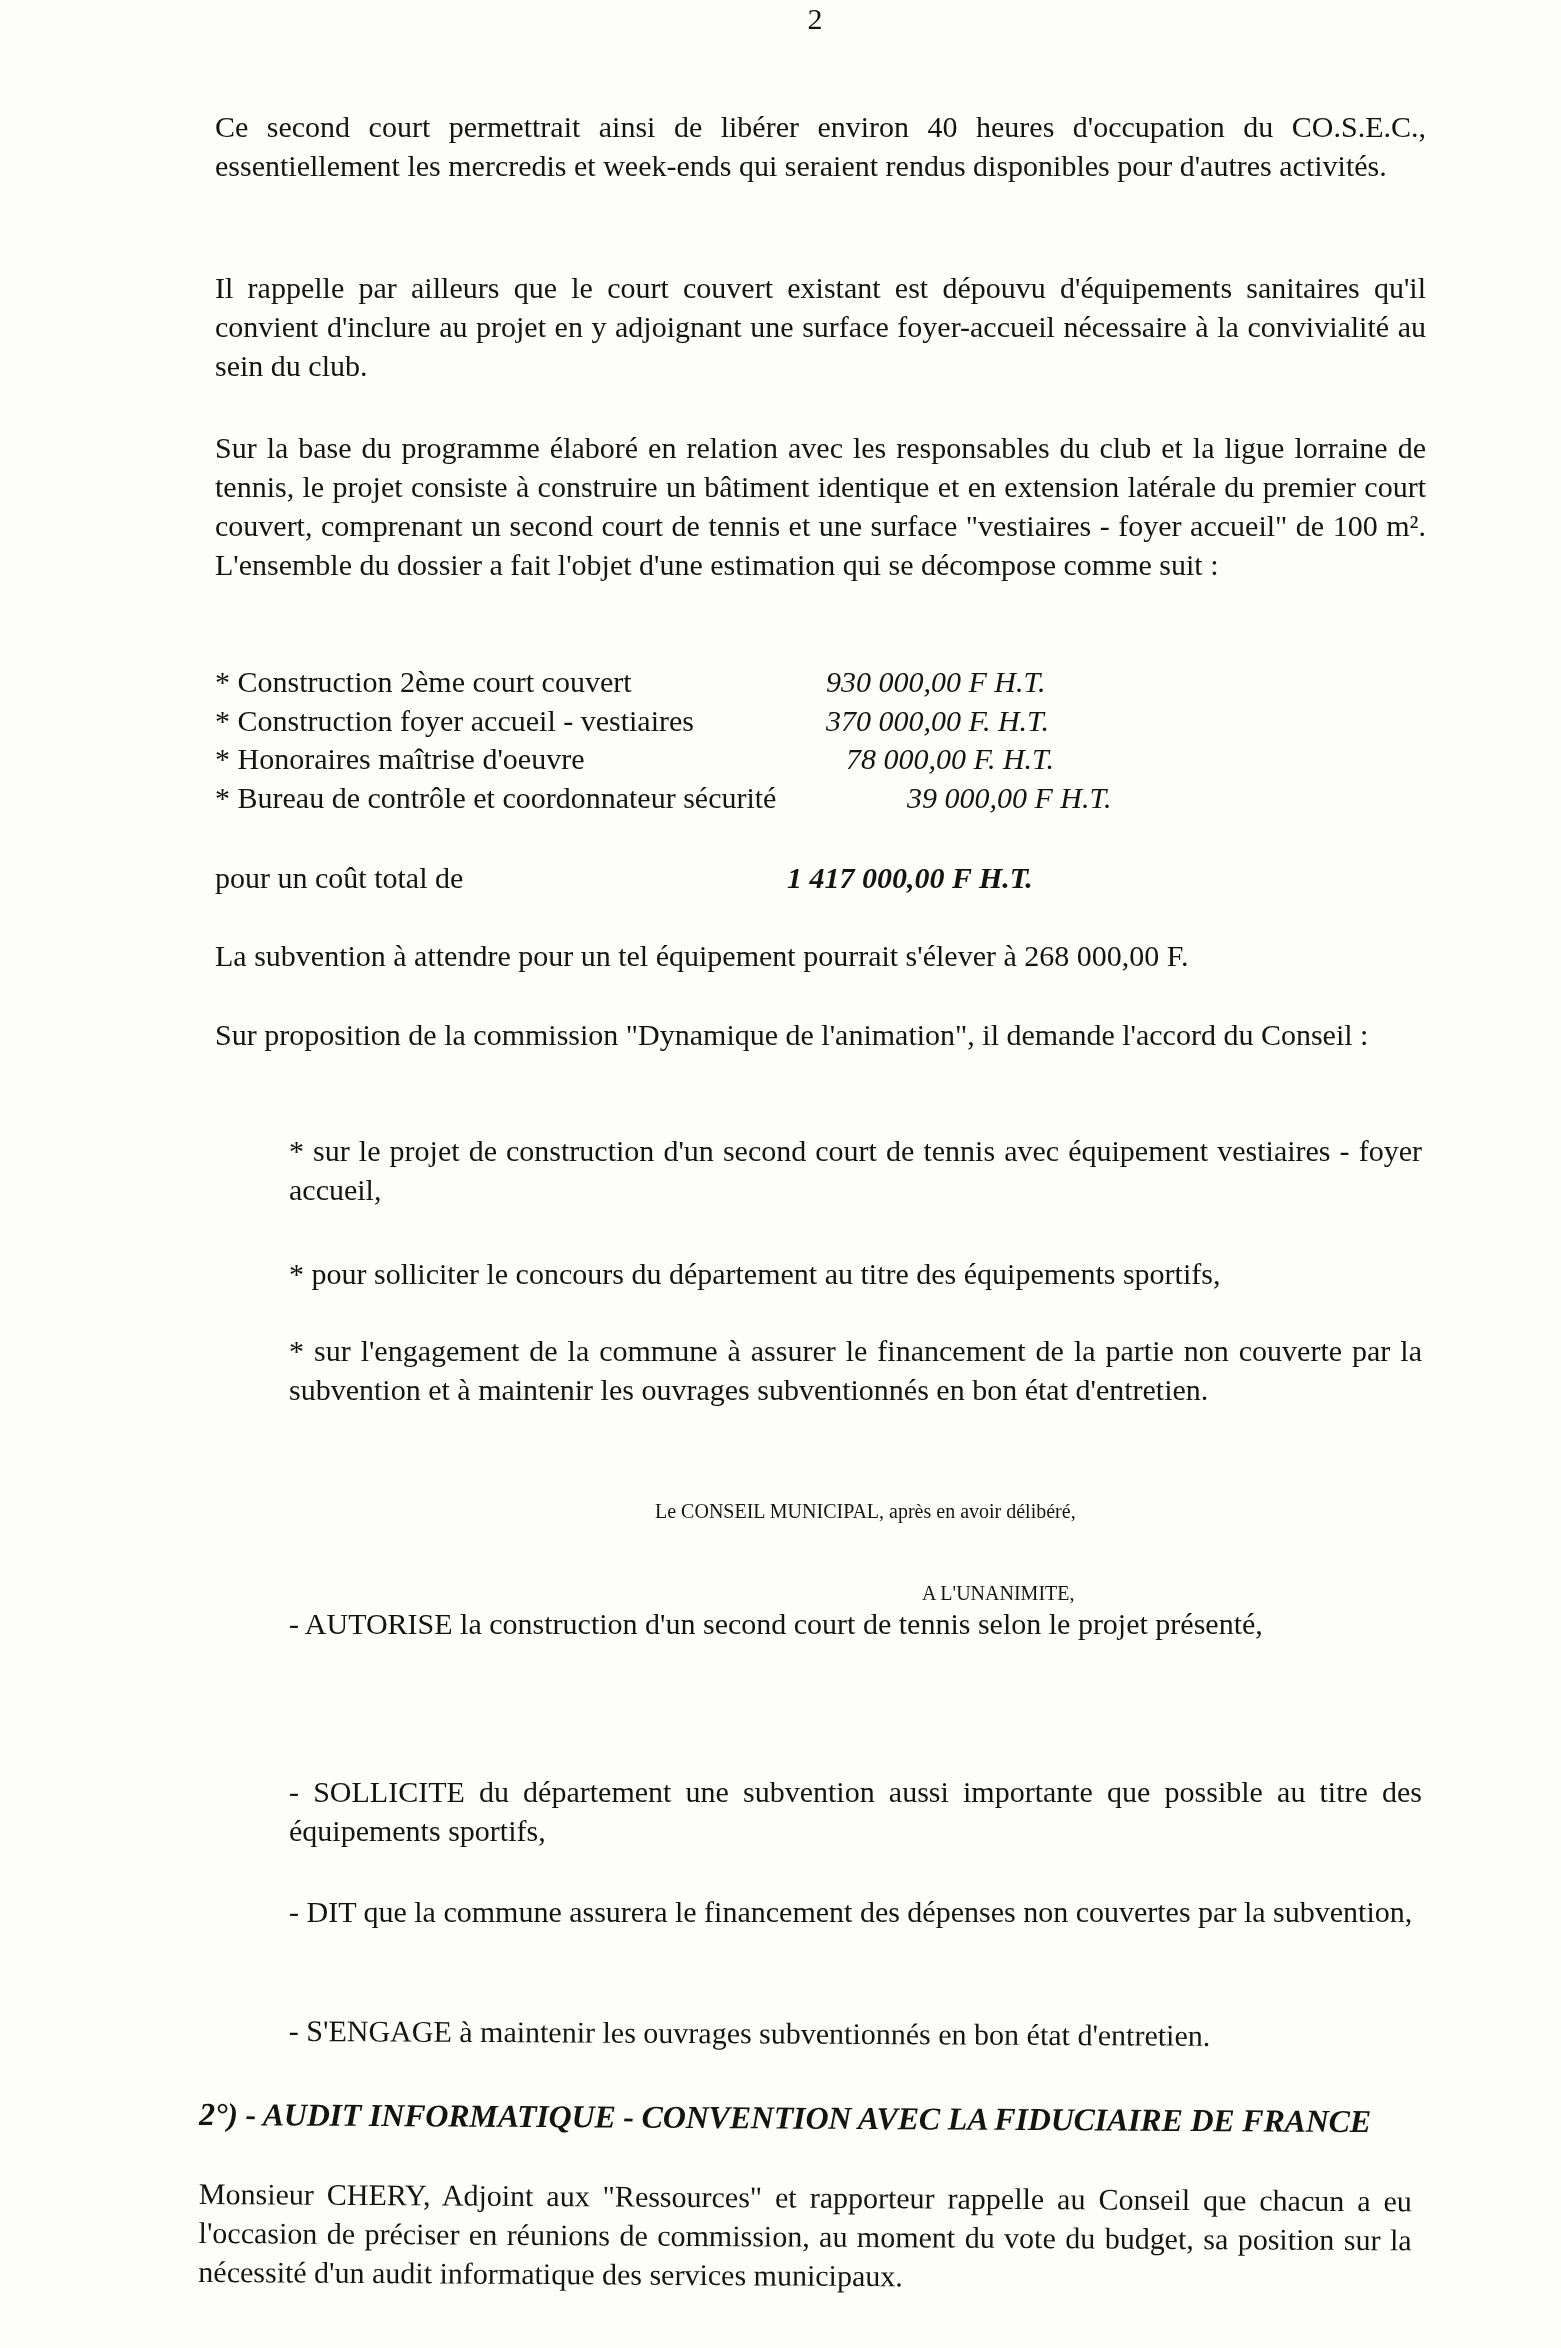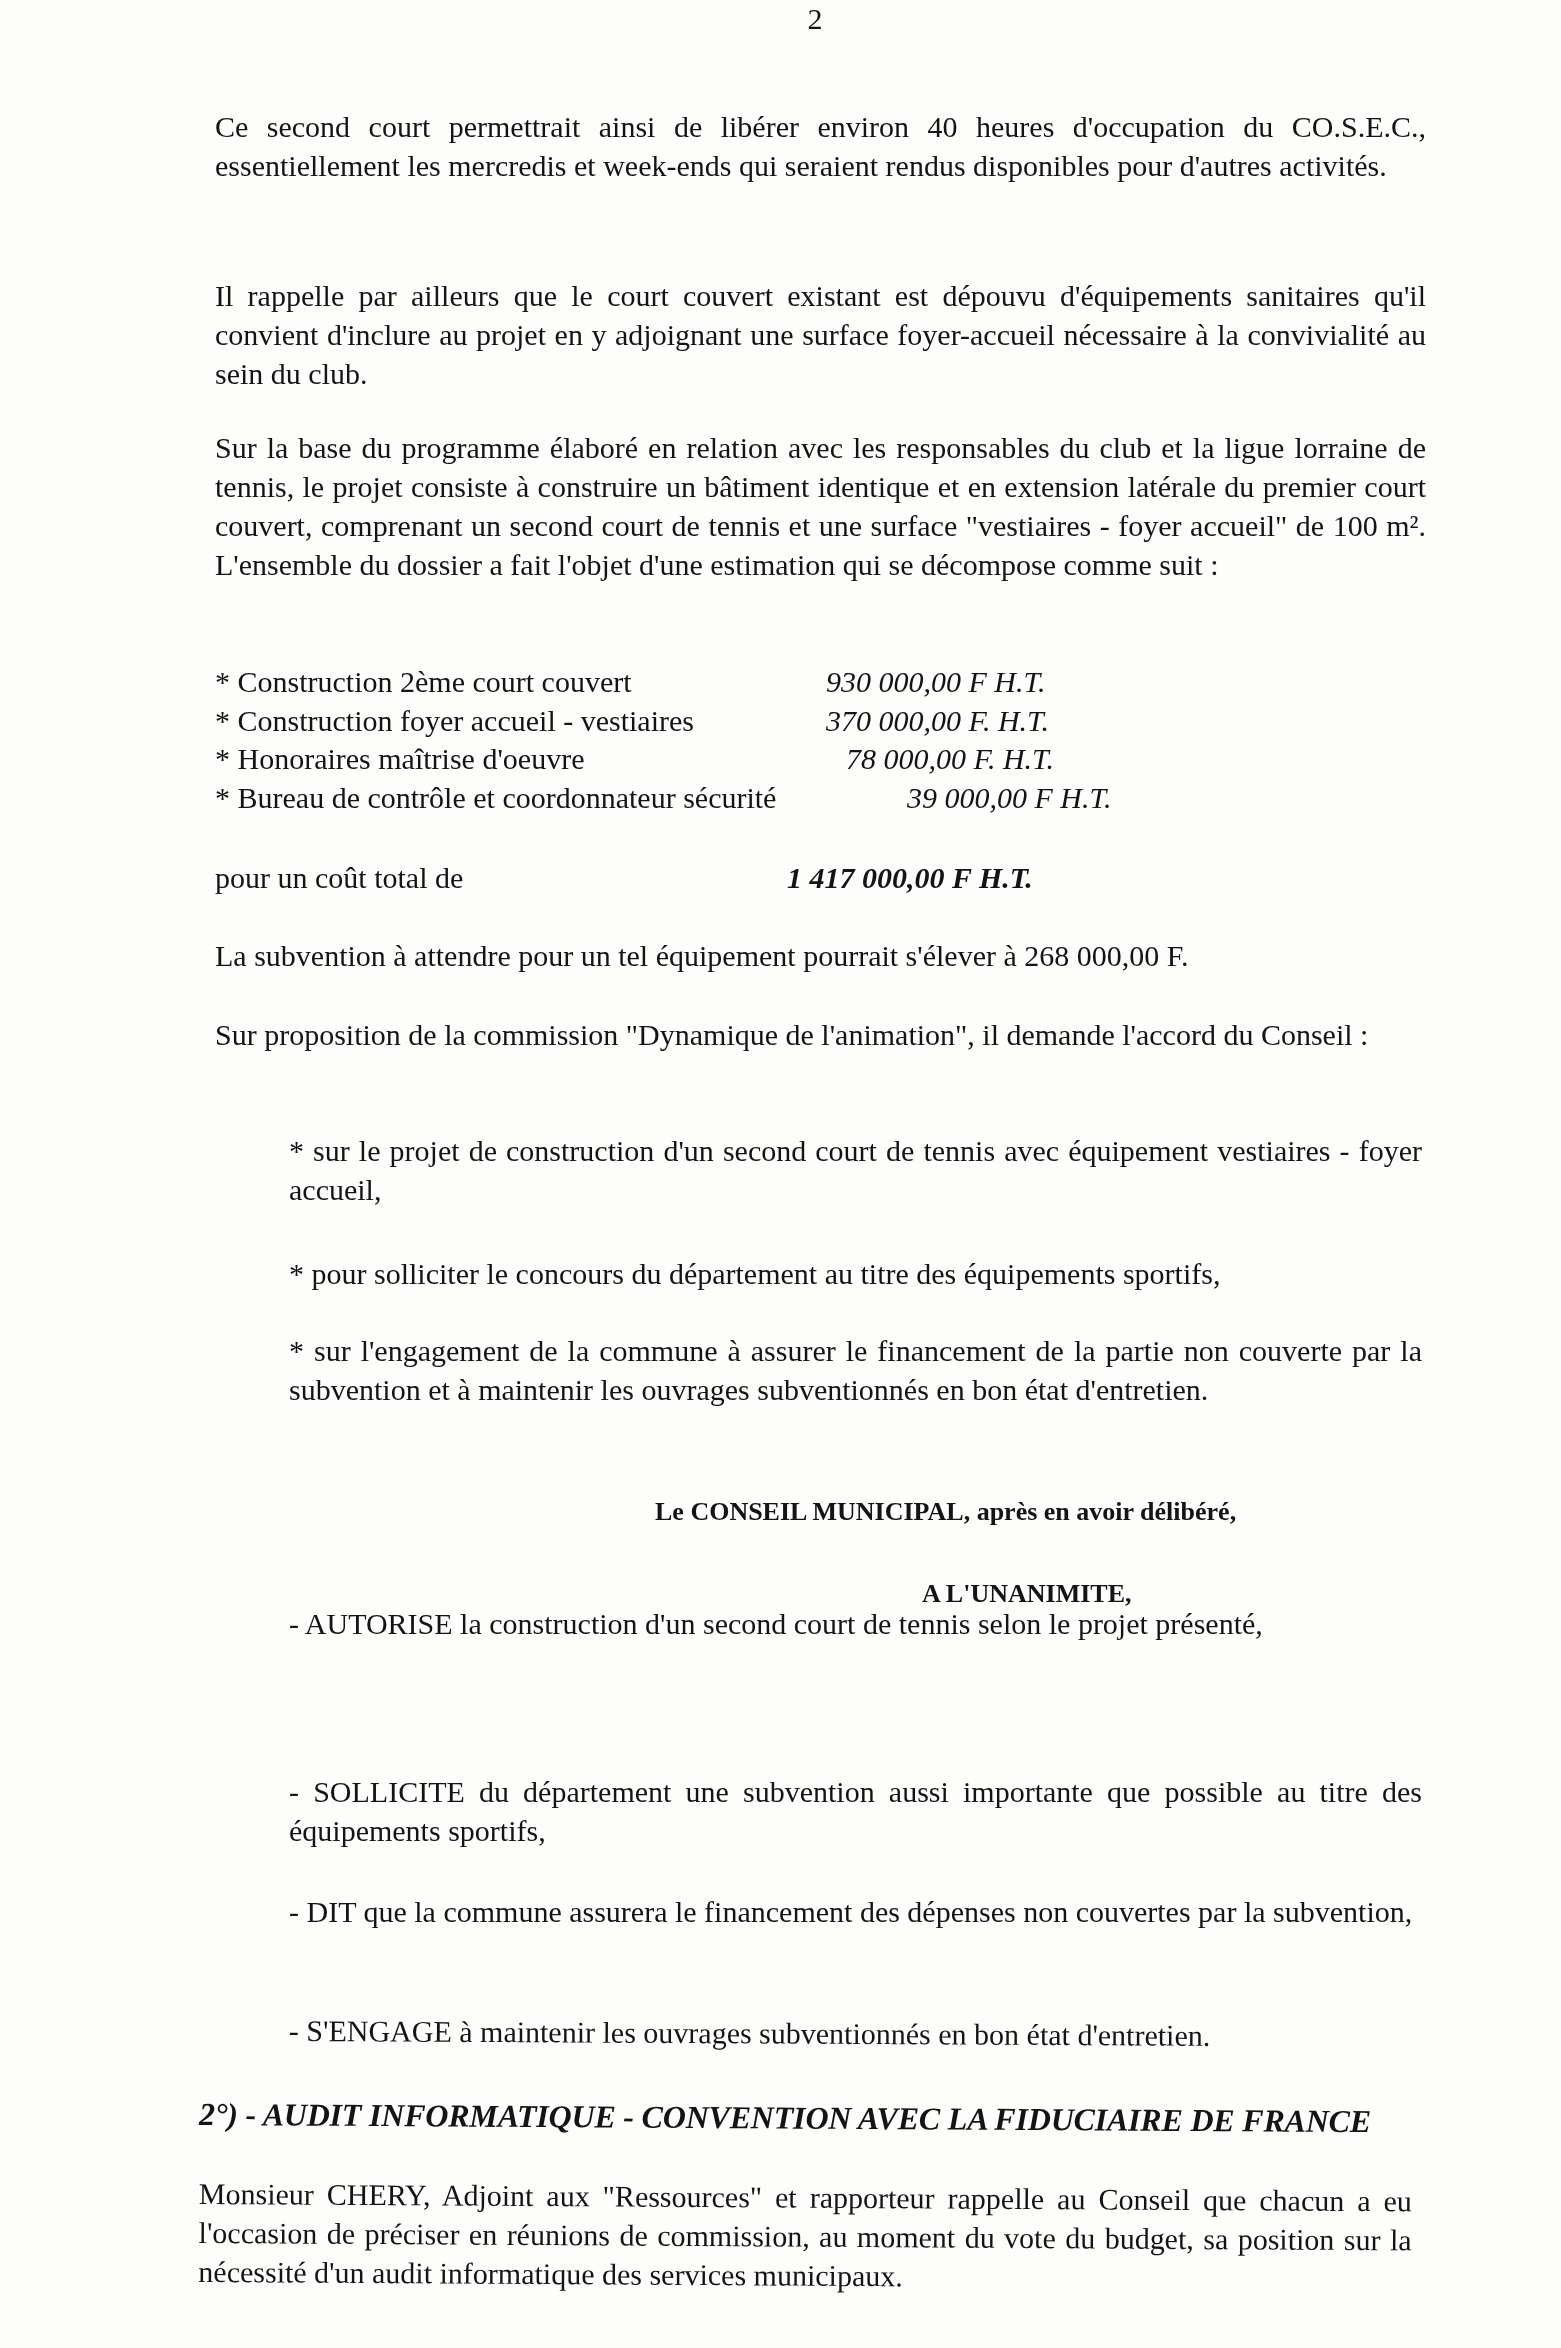--- a/index.html
+++ b/index.html
@@ -13,34 +13,34 @@
   .page-num { left: 0; width: 1630px; top: 1.9px; text-align: center; font-size: 30px; }
   .para {
     left: 215px; width: 1211px; font-size: 30px; line-height: 39px;
     text-align: justify; text-align-last: left; margin: 0;
   }
   .indent { left: 289px; width: 1133px; }
   .est-row { left: 215px; height: 39px; font-size: 30px; line-height: 39px; white-space: nowrap; }
   .est-label { position: absolute; left: 0; text-align: center; }
   .est-amount { position: absolute; white-space: nowrap; font-style: italic; }
   .total { font-weight: bold; }
-  .center-line { font-size: 26px; line-height: 39px; white-space: nowrap; font-weight: bold; }
+  .center-line { font-size: 20px; line-height: 39px; white-space: nowrap; }
   .heading {
     left: 199px; top: 2096px; font-size: 32px; font-weight: bold; font-style: italic;
     white-space: nowrap; letter-spacing: -0.2px; transform: rotate(0.35deg); transform-origin: left center;
   }
   .final { left: 199px; width: 1213px; transform: rotate(0.35deg); transform-origin: left top; }
 </style>
 </head>
 <body>
 
 <div class="abs page-num">2</div>
 
 <p class="abs para" style="top:107px">Ce second court permettrait ainsi de libérer environ 40 heures d'occupation du CO.S.E.C., essentiellement les mercredis et week-ends qui seraient rendus disponibles pour d'autres activités.</p>
-<p class="abs para" style="top:276px">Il rappelle par ailleurs que le court couvert existant est dépouvu d'équipements sanitaires qu'il convient d'inclure au projet en y adjoignant une surface foyer-accueil nécessaire à la convivialité au sein du club.</p>
+<p class="abs para" style="top:268px">Il rappelle par ailleurs que le court couvert existant est dépouvu d'équipements sanitaires qu'il convient d'inclure au projet en y adjoignant une surface foyer-accueil nécessaire à la convivialité au sein du club.</p>
 <p class="abs para" style="top:428px">Sur la base du programme élaboré en relation avec les responsables du club et la ligue lorraine de tennis, le projet consiste à construire un bâtiment identique et en extension latérale du premier court couvert, comprenant un second court de tennis et une surface "vestiaires - foyer accueil" de 100 m². L'ensemble du dossier a fait l'objet d'une estimation qui se décompose comme suit :</p>
 
 <div>
   <div class="abs est-row" style="top:662px">
     <span class="est-label">* Construction 2ème court couvert</span>
     <span class="est-amount" style="left:611px">930 000,00 F H.T.</span>
   </div>
   <div class="abs est-row" style="top:701px">
     <span class="est-label">* Construction foyer accueil - vestiaires</span>
     <span class="est-amount" style="left:611px">370 000,00 F. H.T.</span>

